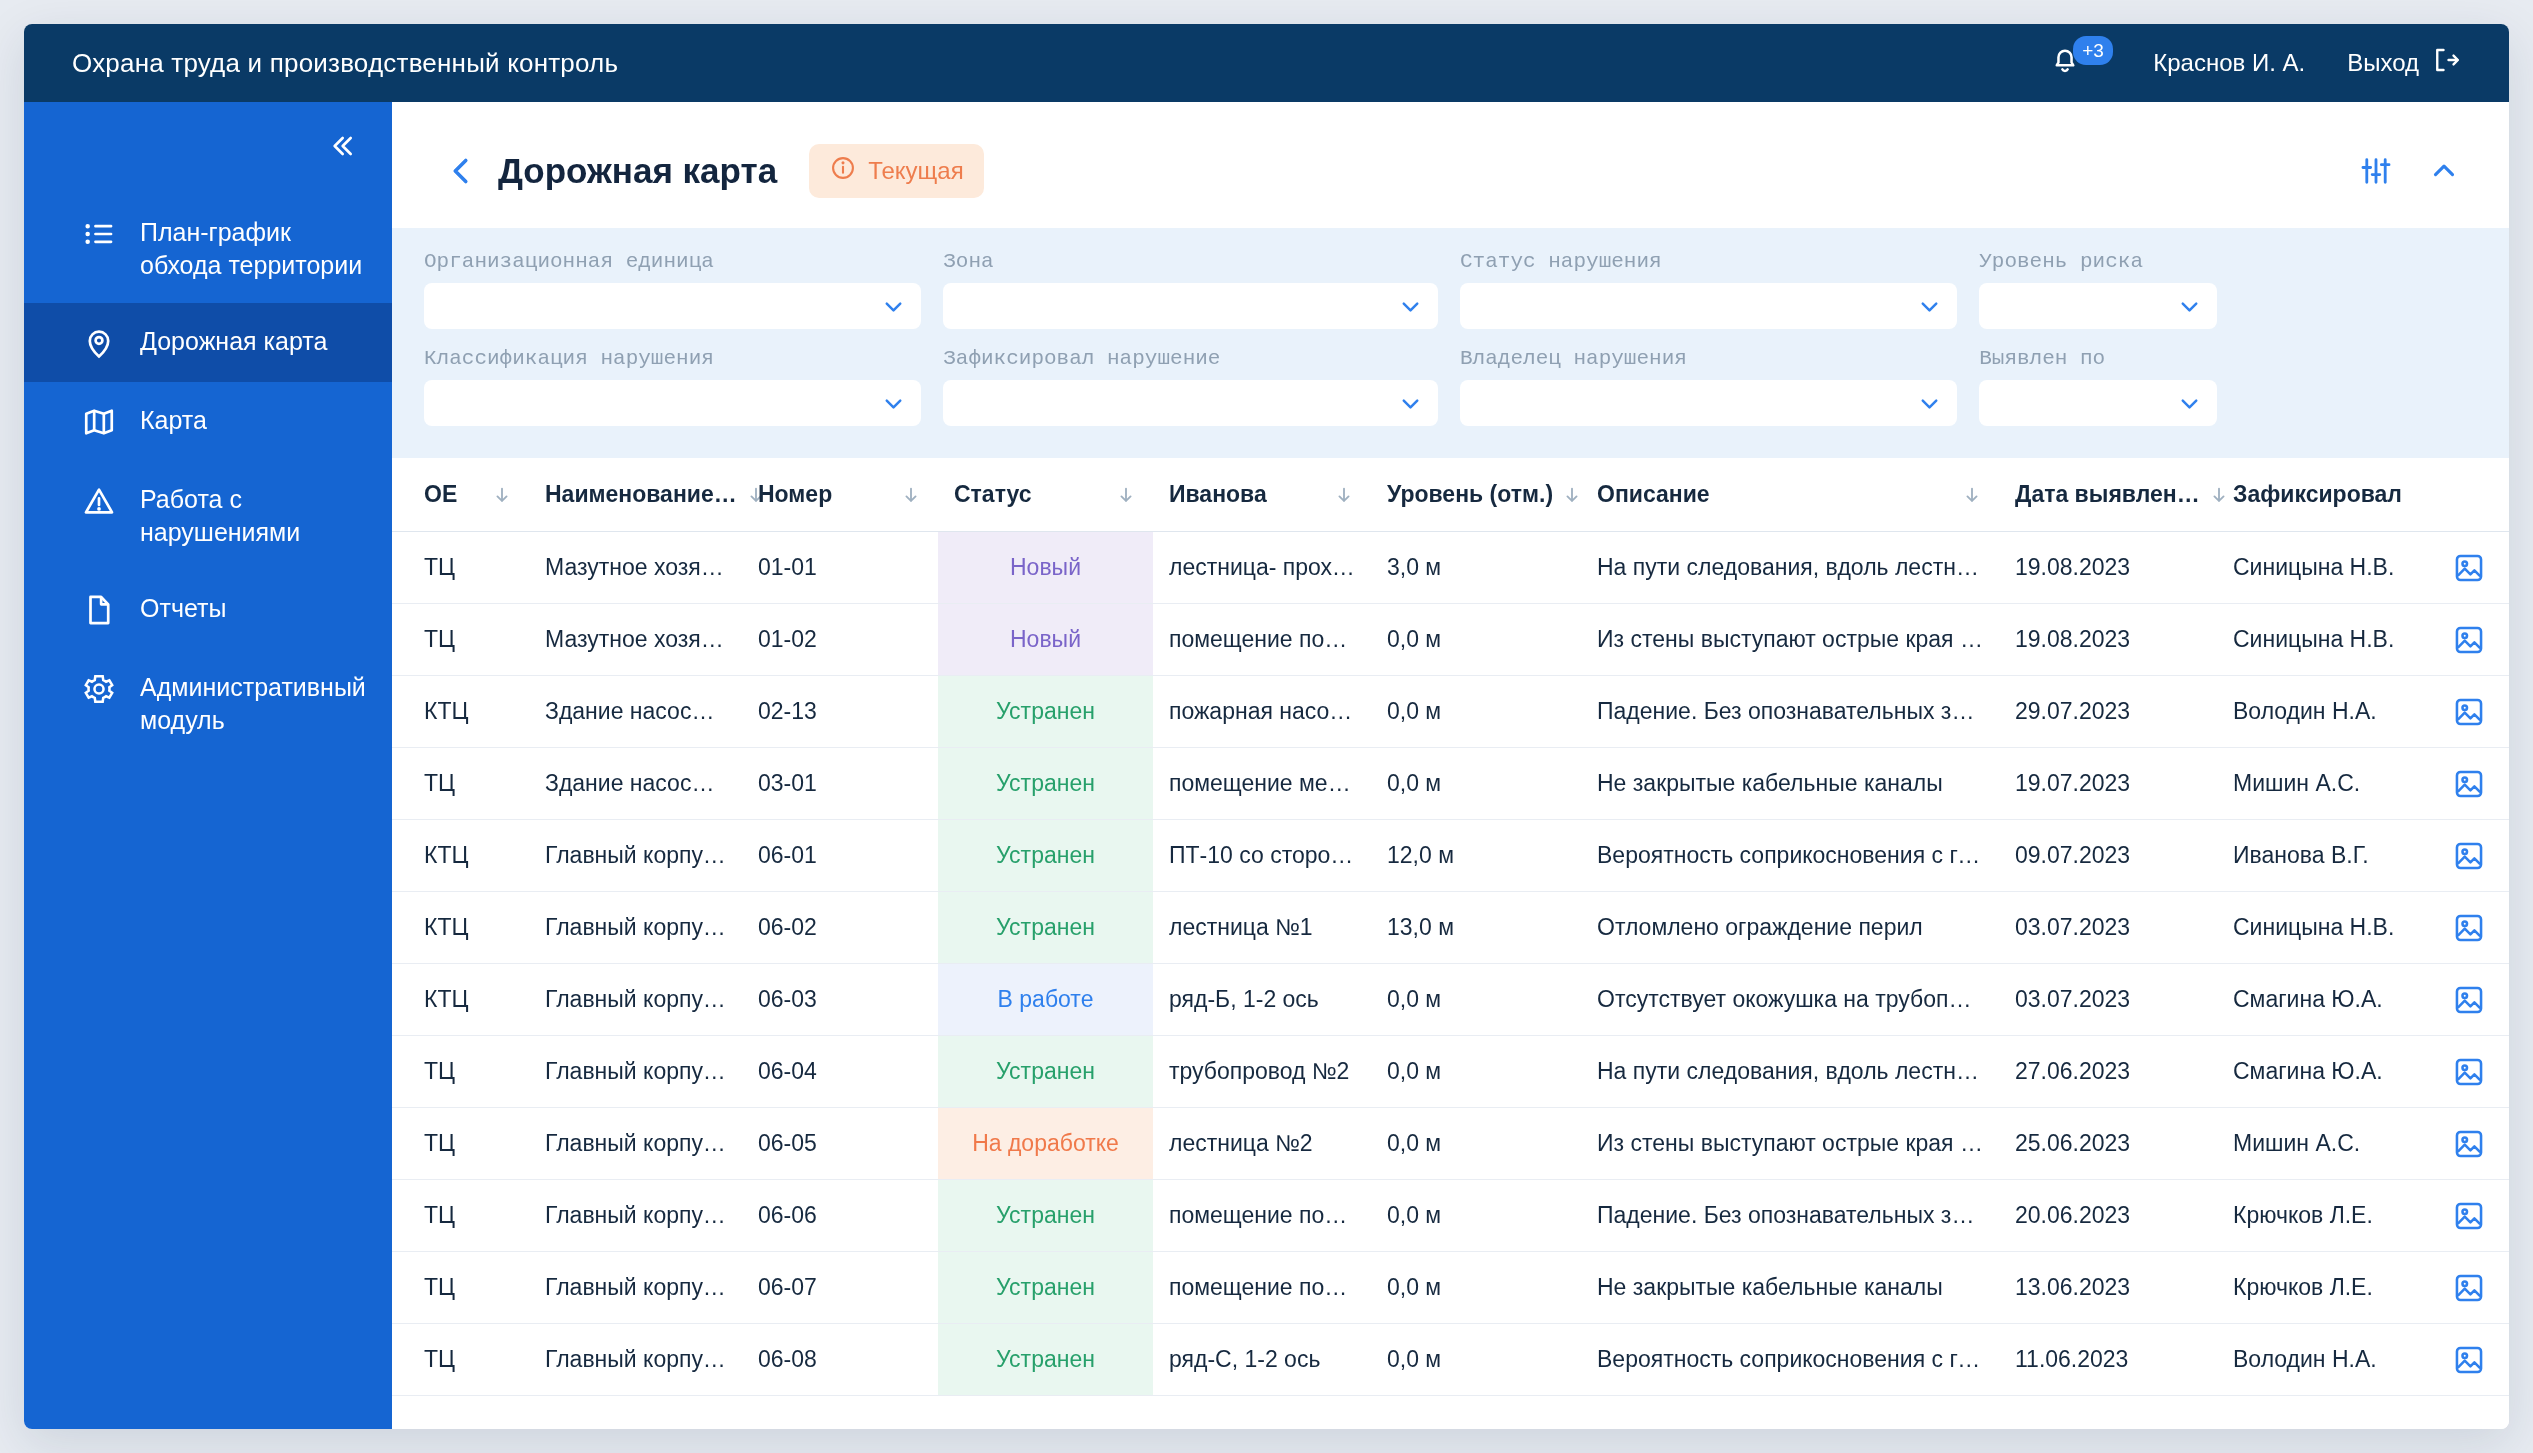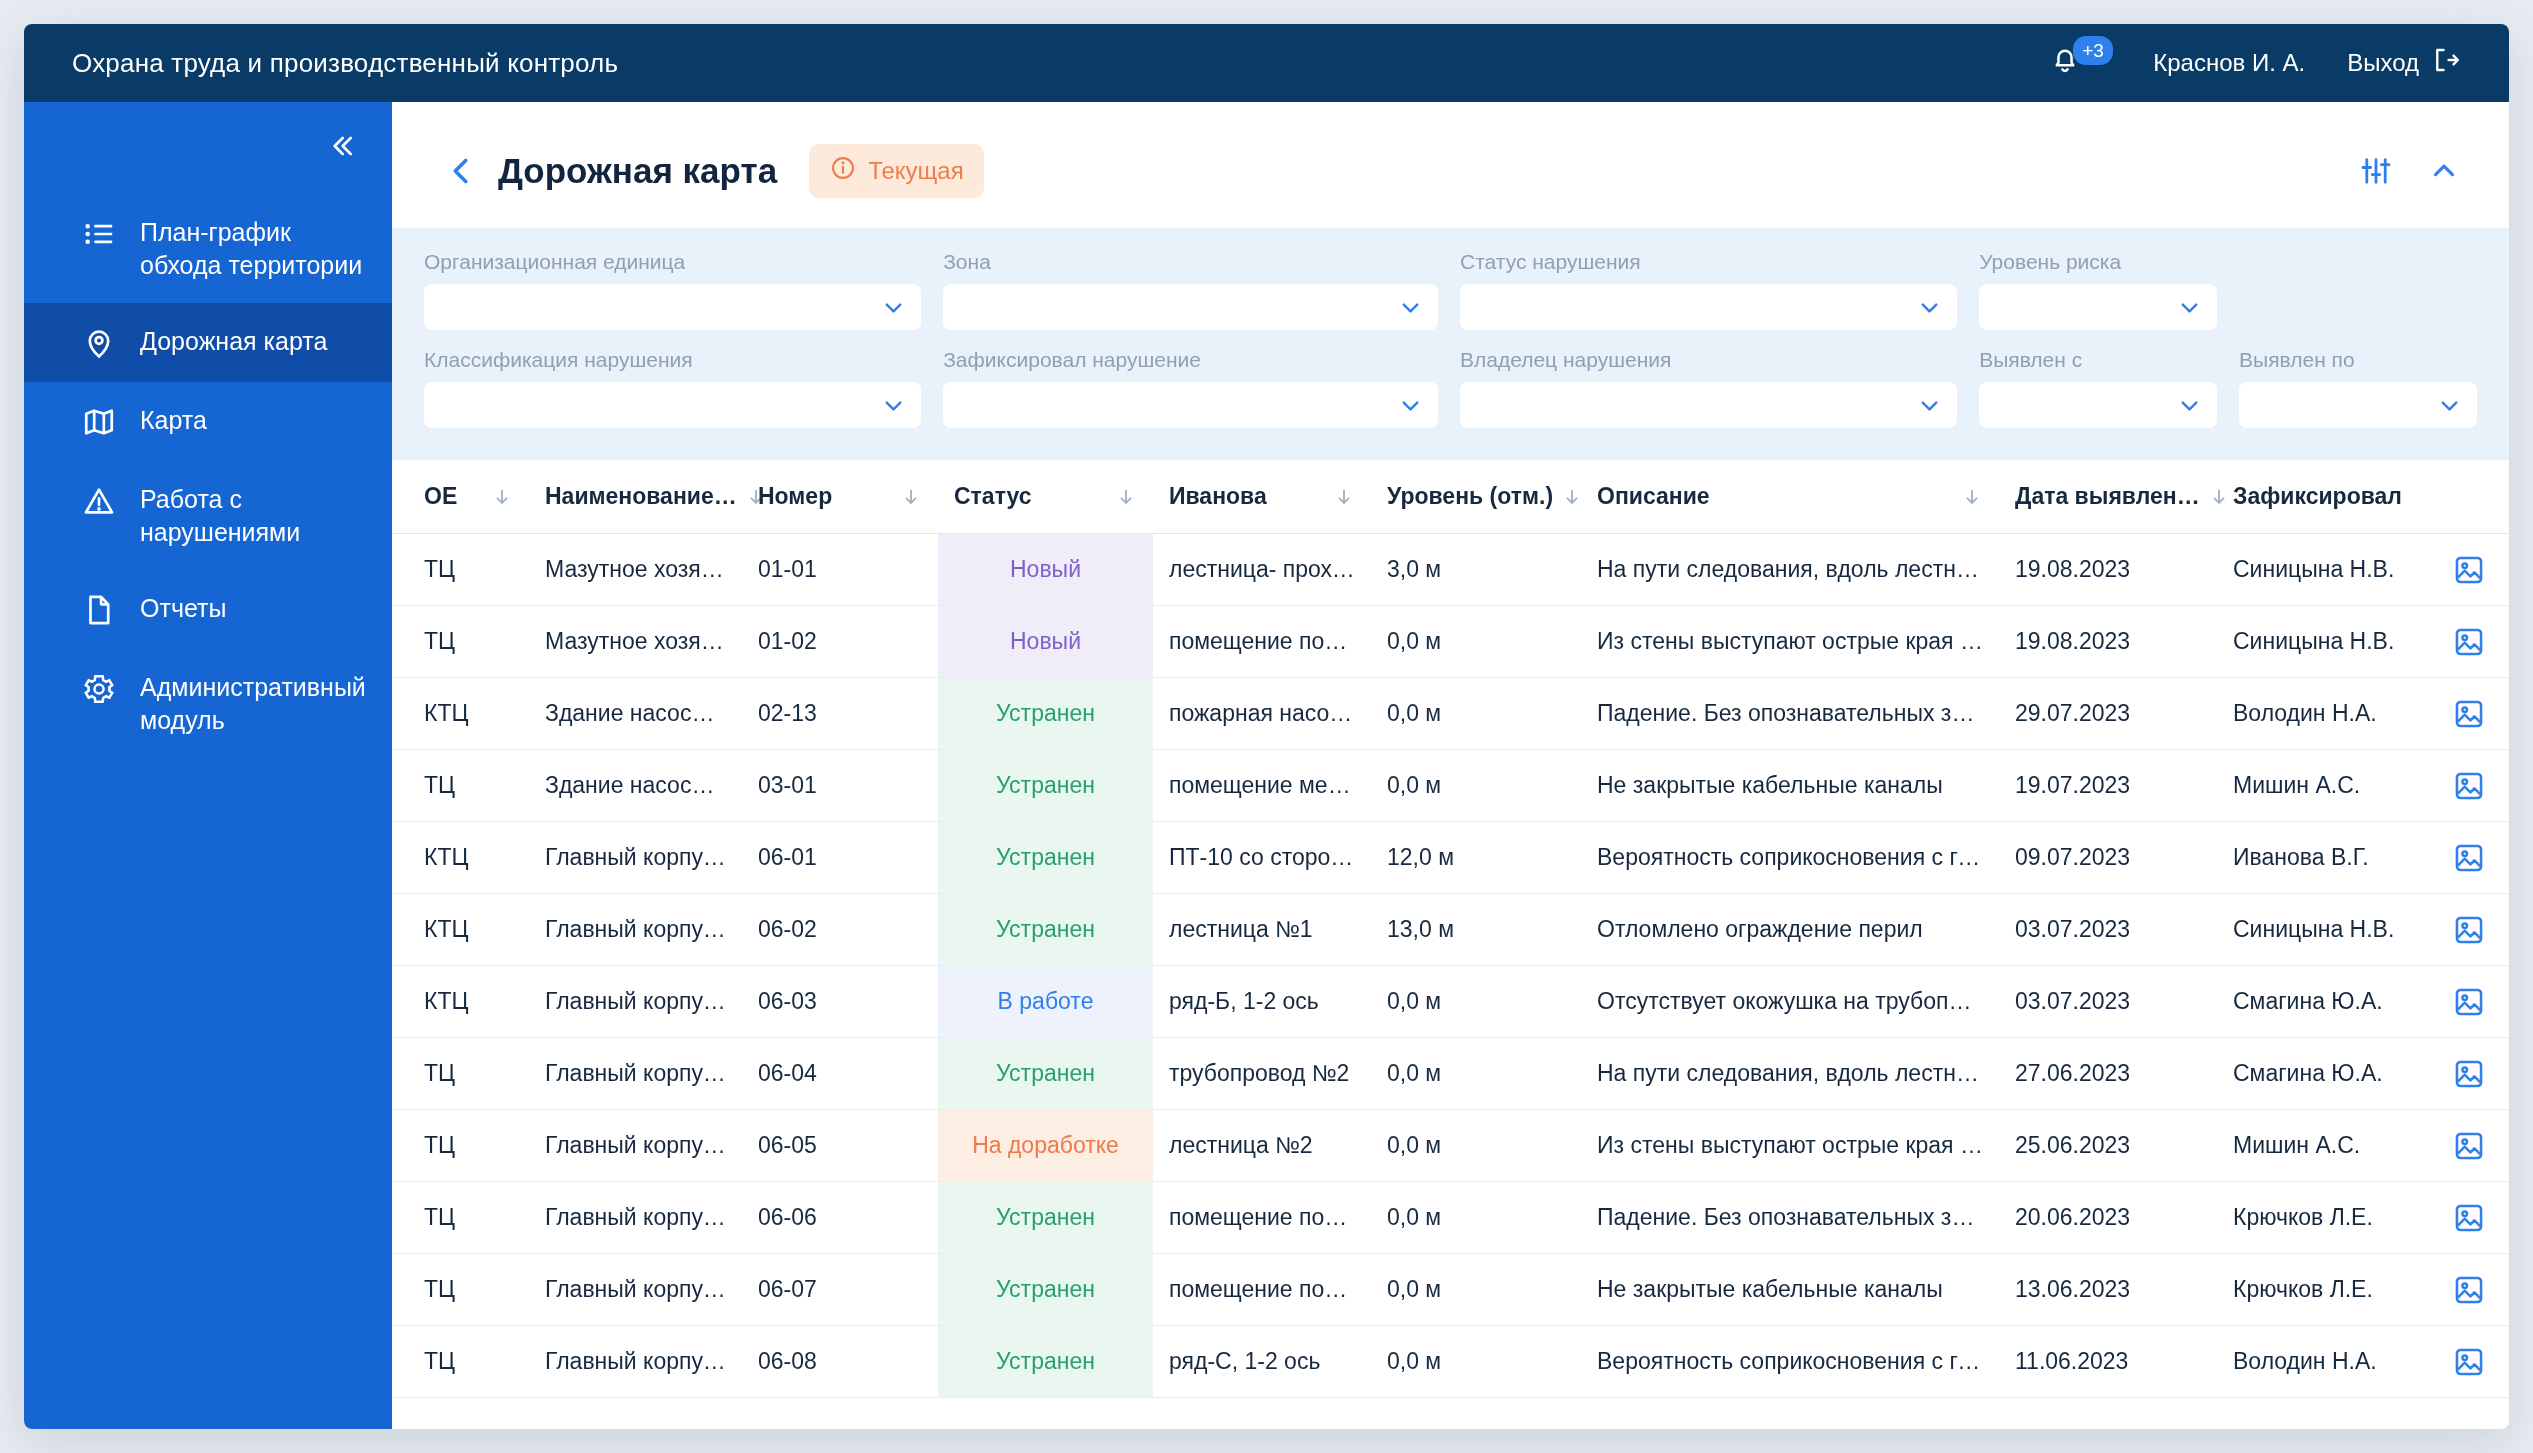--- a/index.html
+++ b/index.html
@@ -72,21 +72,21 @@
   .page-badge svg { width: 28px; height: 28px; }
   .header-actions { margin-left: auto; display: flex; align-items: center; gap: 34px; }
   .header-actions .hbtn { display: flex; cursor: pointer; }
   .header-actions svg { width: 34px; height: 34px; }
 
   
   .filters {
     flex: none; background: #e9f2fb;
     padding: 22px 32px 32px; display: flex; flex-direction: column; gap: 18px;
   }
-  .filter-row { display: grid; grid-template-columns: 2.09fr 2.08fr 2.09fr 1fr 1fr; gap: 22px; }
+  .filter-row { display: grid; grid-template-columns: 2.09fr 2.08fr 2.09fr 1fr 1fr; gap: 22px; font-family: Liberation Mono, monospace; }
   .filter-label { font-size: 21px; color: #8fa0b2; margin-bottom: 10px; white-space: nowrap; overflow: hidden; }
   .filter-select {
     height: 46px; background: #fff; border-radius: 8px;
     display: flex; align-items: center; justify-content: flex-end;
     padding: 0 14px; cursor: pointer;
   }
   .filter-select svg { width: 27px; height: 27px; }
 
   
   .table-wrap { flex: 1; overflow: hidden; }
@@ -312,30 +312,20 @@
               <div class="filter-label">Владелец нарушения</div>
               <div class="filter-select">
                 <span style="display:flex">
                   <svg viewBox="0 0 24 24" fill="none" stroke="#2f80ed" stroke-width="2.2" stroke-linecap="round" stroke-linejoin="round">
                     <path d="M6 9.5l6 6 6-6"></path>
                   </svg>
                 </span>
               </div>
             </div>
             <div class="filter-field">
-              <div class="filter-label">Выявлен с</div>
-              <div class="filter-select">
-                <span style="display:flex">
-                  <svg viewBox="0 0 24 24" fill="none" stroke="#2f80ed" stroke-width="2.2" stroke-linecap="round" stroke-linejoin="round">
-                    <path d="M6 9.5l6 6 6-6"></path>
-                  </svg>
-                </span>
-              </div>
-            </div>
-            <div class="filter-field">
               <div class="filter-label">Выявлен по</div>
               <div class="filter-select">
                 <span style="display:flex">
                   <svg viewBox="0 0 24 24" fill="none" stroke="#2f80ed" stroke-width="2.2" stroke-linecap="round" stroke-linejoin="round">
                     <path d="M6 9.5l6 6 6-6"></path>
                   </svg>
                 </span>
               </div>
             </div>
           </div>

